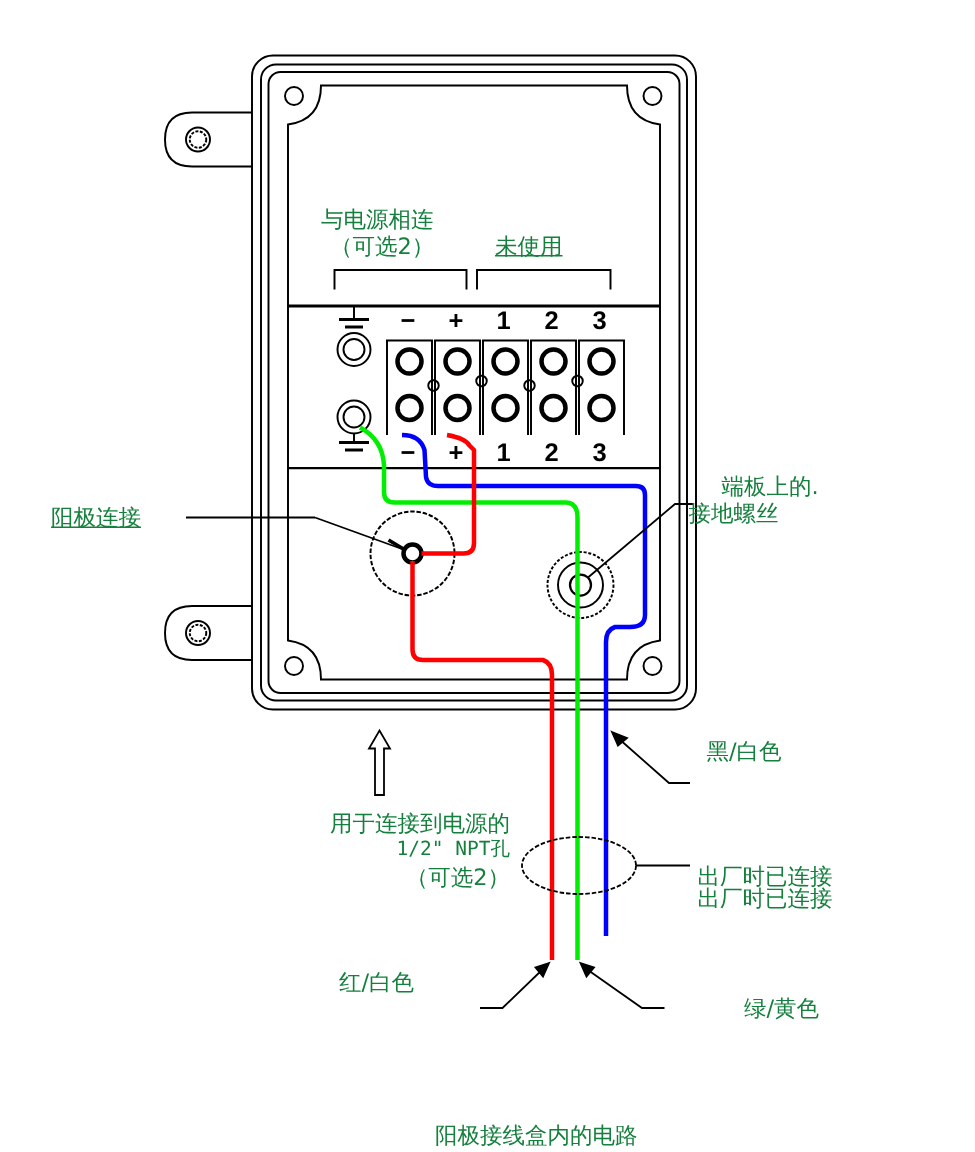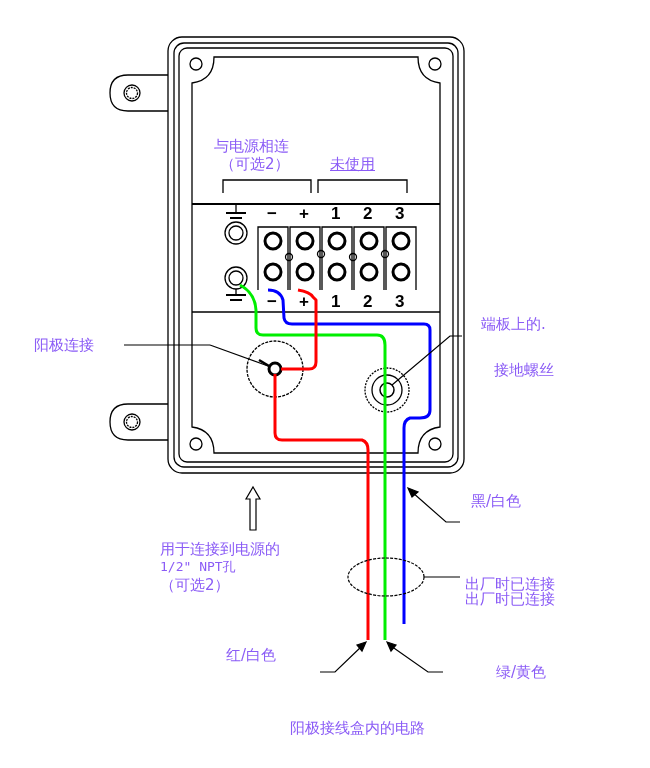--- a/index.html
+++ b/index.html
@@ -1,20 +1,20 @@
 <!DOCTYPE html>
 <html><head>
 <meta charset="utf-8">
 <style>
   html, body { margin:0; padding:0; background:#ffffff; }
   body { width:650px; height:768px; position:relative; overflow:hidden;
          font-family:"DejaVu Sans", sans-serif; }
   svg { position:absolute; left:0; top:0; }
-  .lbl { position:absolute; font-size:15px; color:#8b5cf6; line-height:18px; white-space:nowrap; }
-  .ctr { text-align:left; }
+  .lbl { position:absolute; font-size:15px; color:#15803d; line-height:18px; white-space:nowrap; }
+  .ctr { text-align:right; }
   .mono { font-family:"DejaVu Sans Mono", monospace; font-size:13px; }
   .term { position:absolute; font-family:"Liberation Sans", sans-serif; font-weight:bold; font-size:17px; color:#000; }
 </style>
 </head>
 <body>
 
 <svg width="650" height="768" viewBox="0 0 650 768">
   <g fill="none" stroke="#000" stroke-width="1.3">
 
     <g>
@@ -130,28 +130,28 @@
     <div class="term" style="left: 395px; top: 204px;">3</div>
   </div>
 <div id="term-bottom">
     <div class="term" style="left: 267px; top: 292px;">−</div>
     <div class="term" style="left: 299px; top: 292px;">+</div>
     <div class="term" style="left: 331px; top: 292px;">1</div>
     <div class="term" style="left: 363px; top: 292px;">2</div>
     <div class="term" style="left: 395px; top: 292px;">3</div>
   </div>
 
-<div class="lbl" style="left:34px;top:336px;">阳极连接</div>
+<div class="lbl" style="left:34px;top:336px;text-decoration:underline;">阳极连接</div>
 <div class="lbl" style="left:481px;top:315px;text-align:center;">端板上的.</div>
-<div class="lbl" style="left:494px;top:333px;margin-top:28px;">接地螺丝</div>
+<div class="lbl" style="left:459px;top:333px;">接地螺丝</div>
 
 <div class="lbl ctr" style="left:160px;top:540px;width:180px;">用于连接到电源的</div>
 <div class="lbl ctr mono" style="left:160px;top:558px;width:180px;">1/2" NPT孔</div>
 <div class="lbl ctr" style="left:160px;top:576px;width:180px;">（可选2）</div>
 
 <div class="lbl" style="left:471px;top:492px;">黑/白色</div>
 <div class="lbl" style="left:465px;top:590px;">出厂时已连接</div>
 <div class="lbl" style="left:465px;top:575px;">出厂时已连接</div>
 
 <div class="lbl" style="left:226px;top:646px;">红/白色</div>
 <div class="lbl" style="left:460px;top:663px;margin-left:36px;">绿/黄色</div>
 
-<div class="lbl" style="left:290px;top:719px;">阳极接线盒内的电路</div>
+<div class="lbl" style="left:290px;top:748px;">阳极接线盒内的电路</div>
 
 </body></html>

